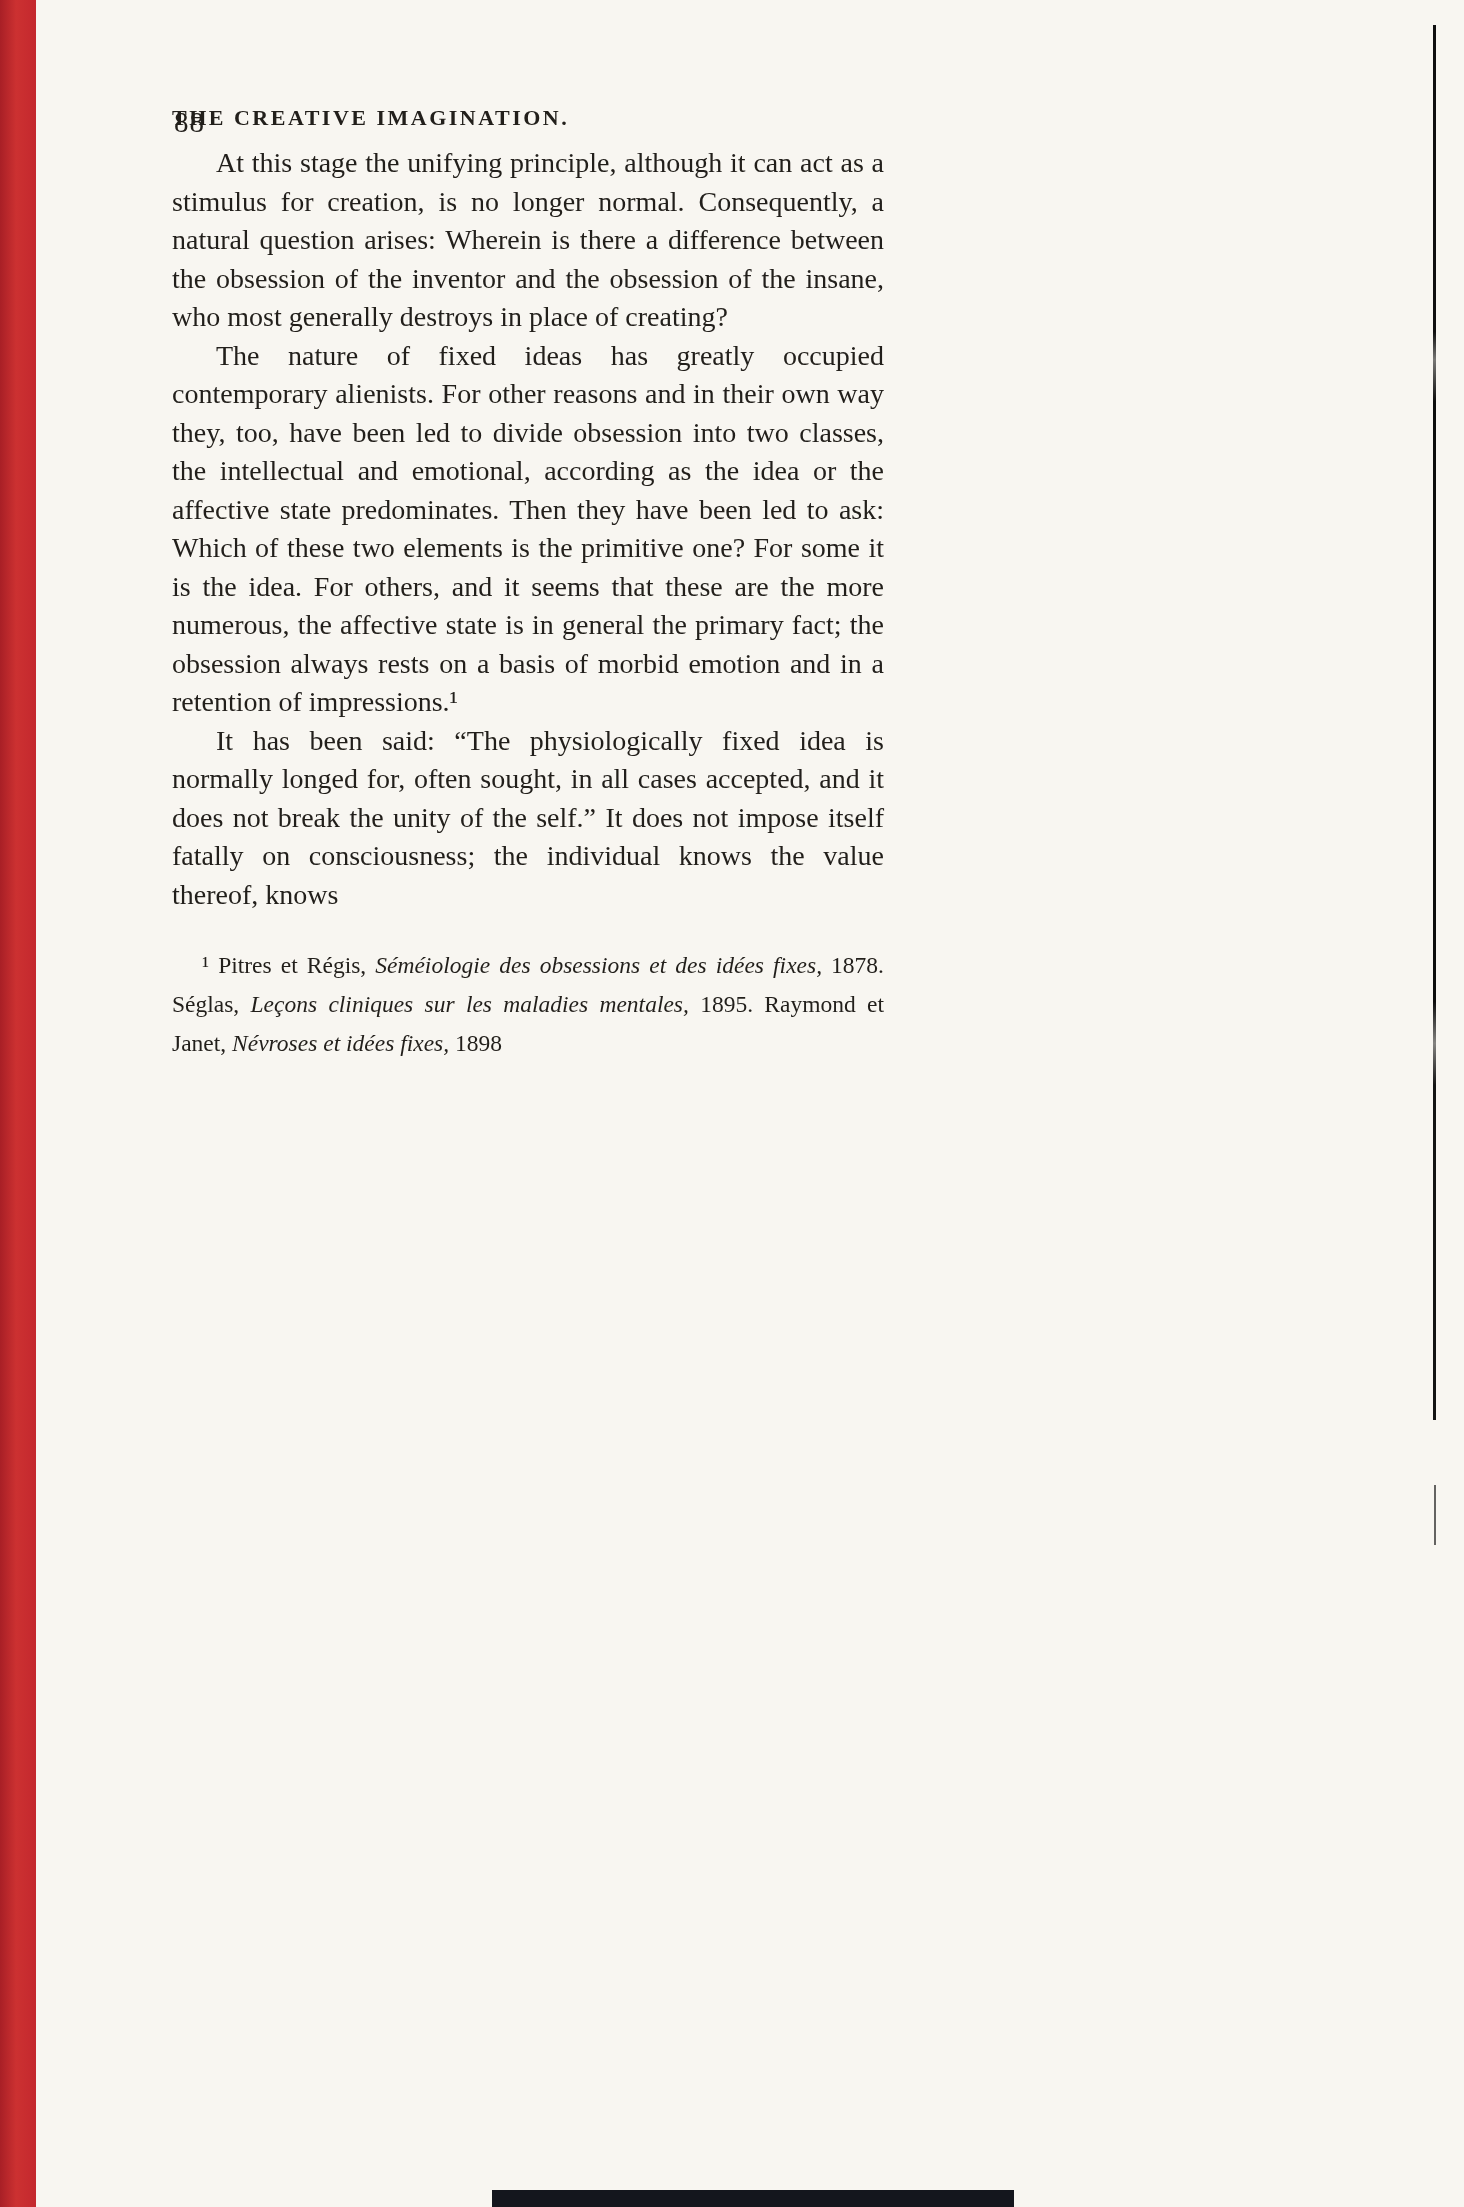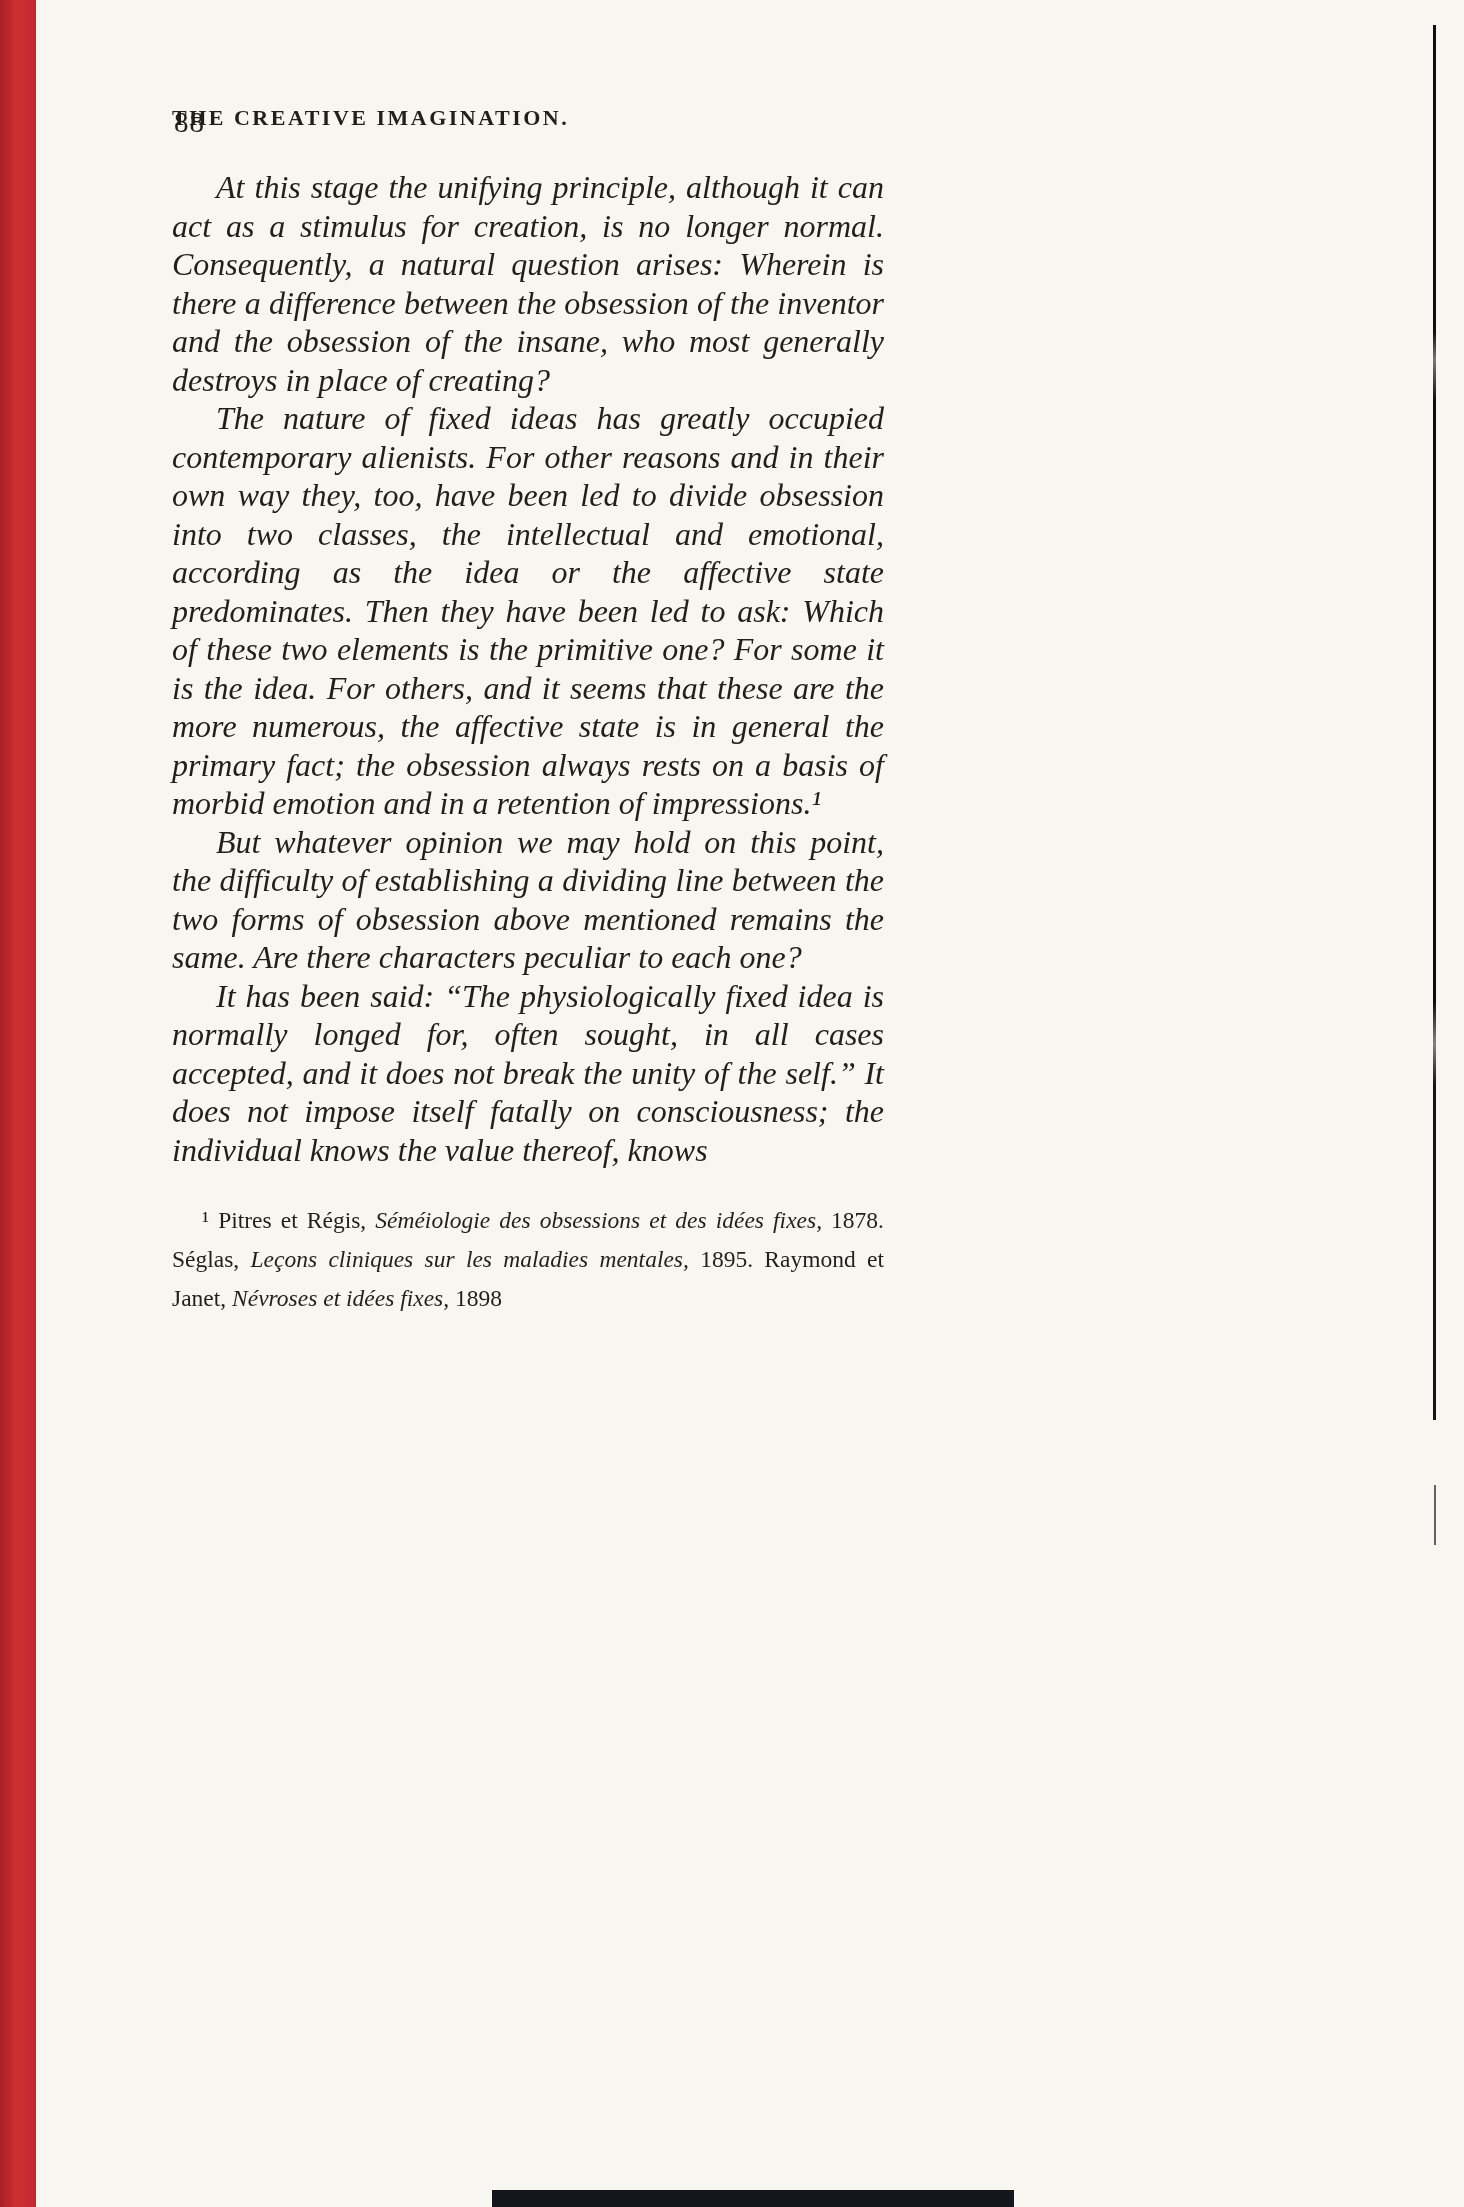--- a/index.html
+++ b/index.html
@@ -64,25 +64,23 @@
   .header-title-wrap {
     text-align: left;
     padding-top: 7px;
     font-weight: bold;
   }
   .header-title {
     font-size: 22px;
     letter-spacing: 2.5px;
   }
   .body-text {
-    margin-top: 24px;
-    font-size: 32px;
+    font-size: 28px;
     line-height: 38.5px;
     text-align: justify;
-    font-style: italic;
   }
   .body-text p {
     margin: 0;
     text-indent: 44px;
   }
   .footnote {
     margin: 32px 0 0 0;
     font-size: 23.5px;
     line-height: 39px;
     text-align: justify;
@@ -105,21 +103,20 @@
   <div class="running-header">
     <span class="page-num">88</span>
     <div class="header-title-wrap">
       <span class="header-title">THE CREATIVE IMAGINATION.</span>
     </div>
   </div>
 
   <div class="body-text">
     <p>At this stage the unifying principle, although it can act as a stimulus for creation, is no longer normal.  Consequently, a natural question arises: Wherein is there a difference between the obsession of the inventor and the obsession of the insane, who most generally destroys in place of creating?</p>
     <p>The nature of fixed ideas has greatly occupied contemporary alienists.  For other reasons and in their own way they, too, have been led to divide obsession into two classes, the intellectual and emotional, according as the idea or the affective state predominates.  Then they have been led to ask: Which of these two elements is the primitive one?  For some it is the idea.  For others, and it seems that these are the more numerous, the affective state is in general the primary fact; the obsession always rests on a basis of morbid emotion and in a retention of impressions.¹</p>
-    <p>But whatever opinion we may hold on this point, the difficulty of establishing a dividing line between the two forms of obsession above mentioned remains the same.  Are there characters peculiar to each one?</p>
     <p>It has been said: “The physiologically fixed idea is normally longed for, often sought, in all cases accepted, and it does not break the unity of the self.”  It does not impose itself fatally on consciousness; the individual knows the value thereof, knows</p>
   </div>
 
   <p class="footnote">
     <span>¹ Pitres et Régis, </span><span class="it">Séméiologie des obsessions et des idées fixes,</span><span> 1878.  Séglas, </span><span class="it">Leçons cliniques sur les maladies mentales,</span><span> 1895. Raymond et Janet, </span><span class="it">Névroses et idées fixes,</span><span> 1898</span>
   </p>
 
 </div>
 
 </body></html>

